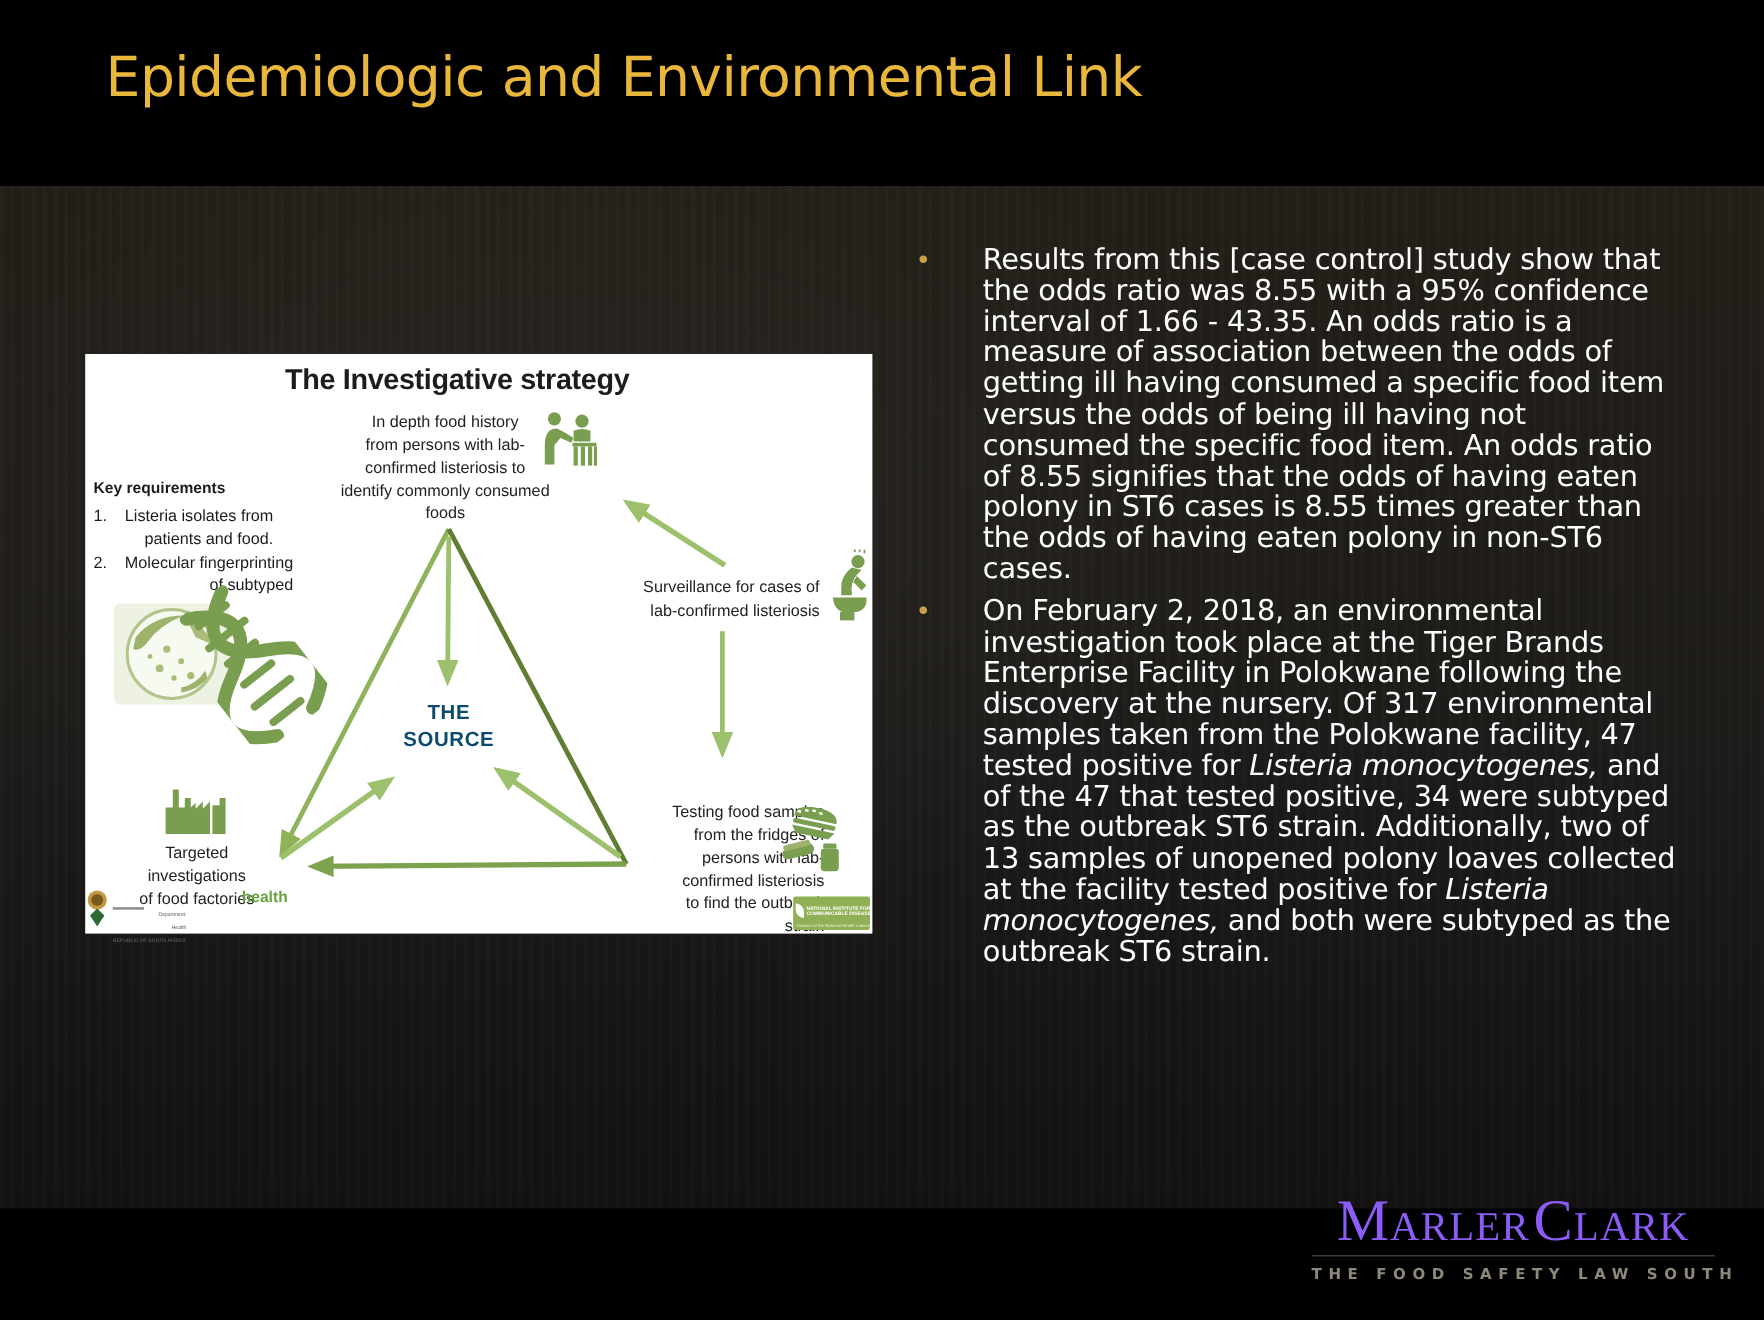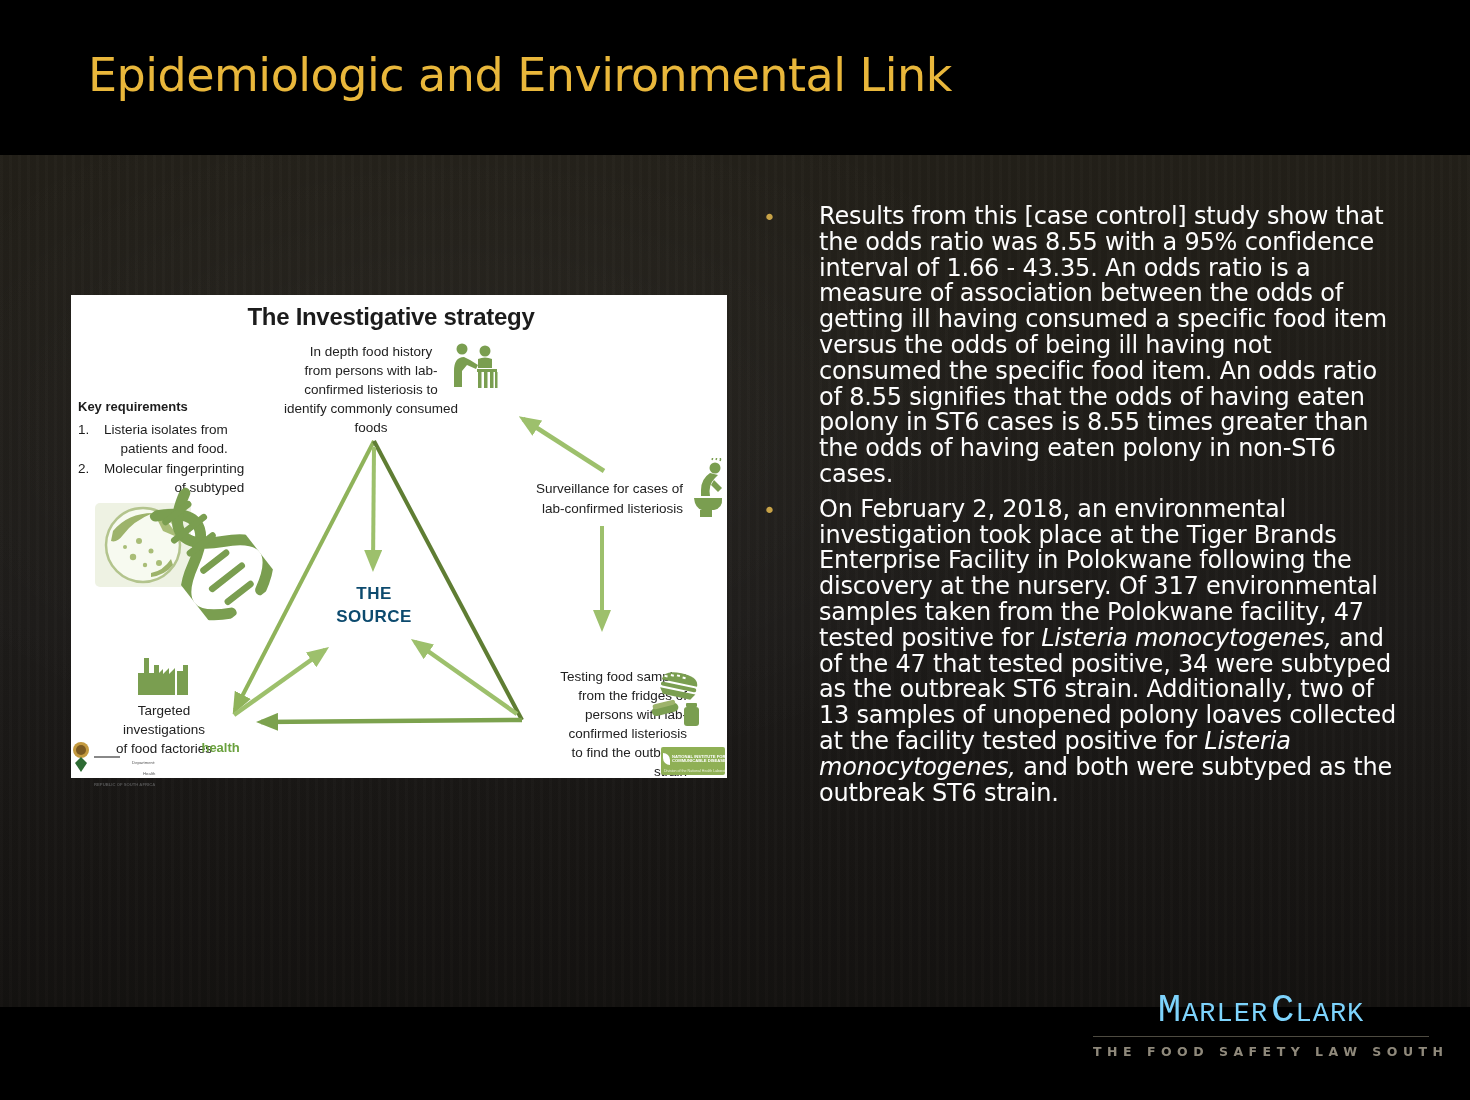--- a/index.html
+++ b/index.html
@@ -4,35 +4,35 @@
 <style>
   html,body{margin:0;padding:0;background:#000;}
   .slide{position:relative;width:1470px;height:1100px;background:#000;overflow:hidden;
          font-family:"DejaVu Sans",sans-serif;}
   
   .bg-main{position:absolute;left:0;top:155px;width:1470px;height:852px;
     background:
       radial-gradient(900px 520px at 32% 32%, rgba(255,255,255,0.04), rgba(0,0,0,0) 70%),
       repeating-linear-gradient(90deg, rgba(255,255,255,0.013) 0 3px, rgba(0,0,0,0.028) 3px 9px),
       linear-gradient(180deg,#232019 0%,#1e1c1a 55%,#141210 100%);}
-  .slide-title{position:absolute;left:88px;top:48px;font-size:46px;color:#e9b73b;
+  .slide-title{position:absolute;left:88px;top:37px;font-size:46px;color:#e9b73b;
     letter-spacing:-0.5px;white-space:nowrap;}
   
   .content{position:absolute;left:755px;top:204px;width:660px;color:#fdfdfd;}
   .content ul{list-style:none;margin:0;padding:0;}
   .content li{position:relative;padding-left:64px;font-size:24px;line-height:25.8px;
     width:582px;letter-spacing:-0.2px;}
   .content li + li{margin-top:9px;}
   .content .marker{position:absolute;left:8px;top:1px;color:#c7a247;font-size:22px;}
   .content .it{font-style:italic;}
   
   .panel{position:absolute;left:71px;top:295px;width:656px;height:483px;background:#fff;
     font-family:"Liberation Sans",sans-serif;color:#1c1c1c;}
   .panel .d-title{position:absolute;left:0;top:8px;width:620px;text-align:center;
-    font-size:24px;font-weight:bold;letter-spacing:-0.3px;padding-left:10px;}
+    font-size:24px;font-weight:bold;letter-spacing:-0.3px;}
   .note{position:absolute;font-size:13.5px;line-height:19px;white-space:pre-line;color:#222;}
   .n-top{left:150px;top:47px;width:300px;text-align:center;}
   .n-surv{left:400px;top:184px;width:212px;text-align:right;line-height:20px;}
   .n-test{left:430px;top:372px;width:186px;text-align:right;}
   .n-targ{left:30px;top:406px;width:126px;text-align:center;}
   .keyreq{position:absolute;left:7px;top:104px;width:190px;}
   .keyreq .kr-head{font-size:13px;font-weight:bold;margin-bottom:6px;}
   .kr-item{display:flex;font-size:13.5px;line-height:19px;margin-bottom:1px;}
   .kr-item .num{width:26px;flex:none;}
   .kr-item .txt{white-space:pre-line;text-align:right;}
@@ -51,22 +51,22 @@
   .nicd{position:absolute;left:590px;top:452px;width:64px;height:28px;background:#8fb055;
     border-radius:2px;overflow:hidden;}
   .nicd-in{display:flex;align-items:center;height:20px;padding:2px 2px 0 2px;}
   .nicd-leaf{width:7px;height:12px;background:#fff;border-radius:0 7px 0 7px;flex:none;margin-right:2px;}
   .nicd-lines{font-size:9px;font-weight:bold;color:#fff;line-height:9px;white-space:nowrap;
     transform:scale(0.46);transform-origin:left center;}
   .nicd-sub{font-size:9px;color:#e9f0da;white-space:nowrap;transform:scale(0.40);
     transform-origin:left top;margin-left:3px;}
   
   .brand{position:absolute;left:1093px;top:992px;width:336px;text-align:center;}
-  .brand-name{font-family:Liberation Mono, monospace;font-variant:small-caps;
-    color:#7dd3fc;font-size:39px;line-height:1.0;letter-spacing:1px;white-space:nowrap;}
+  .brand-name{font-family:Liberation Serif, serif;font-variant:small-caps;
+    color:#8b5cf6;font-size:49px;line-height:1.0;letter-spacing:1px;white-space:nowrap;}
   .brand-rule{height:1px;background:#4e4b41;margin:5px 0 7px;}
   .brand-tagline{font-size:12.5px;font-weight:bold;letter-spacing:5.5px;color:#8f897b;
     white-space:nowrap;}
 </style>
 </head>
 <body>
 
 <div class="slide">
   <div class="bg-main"></div>
 

